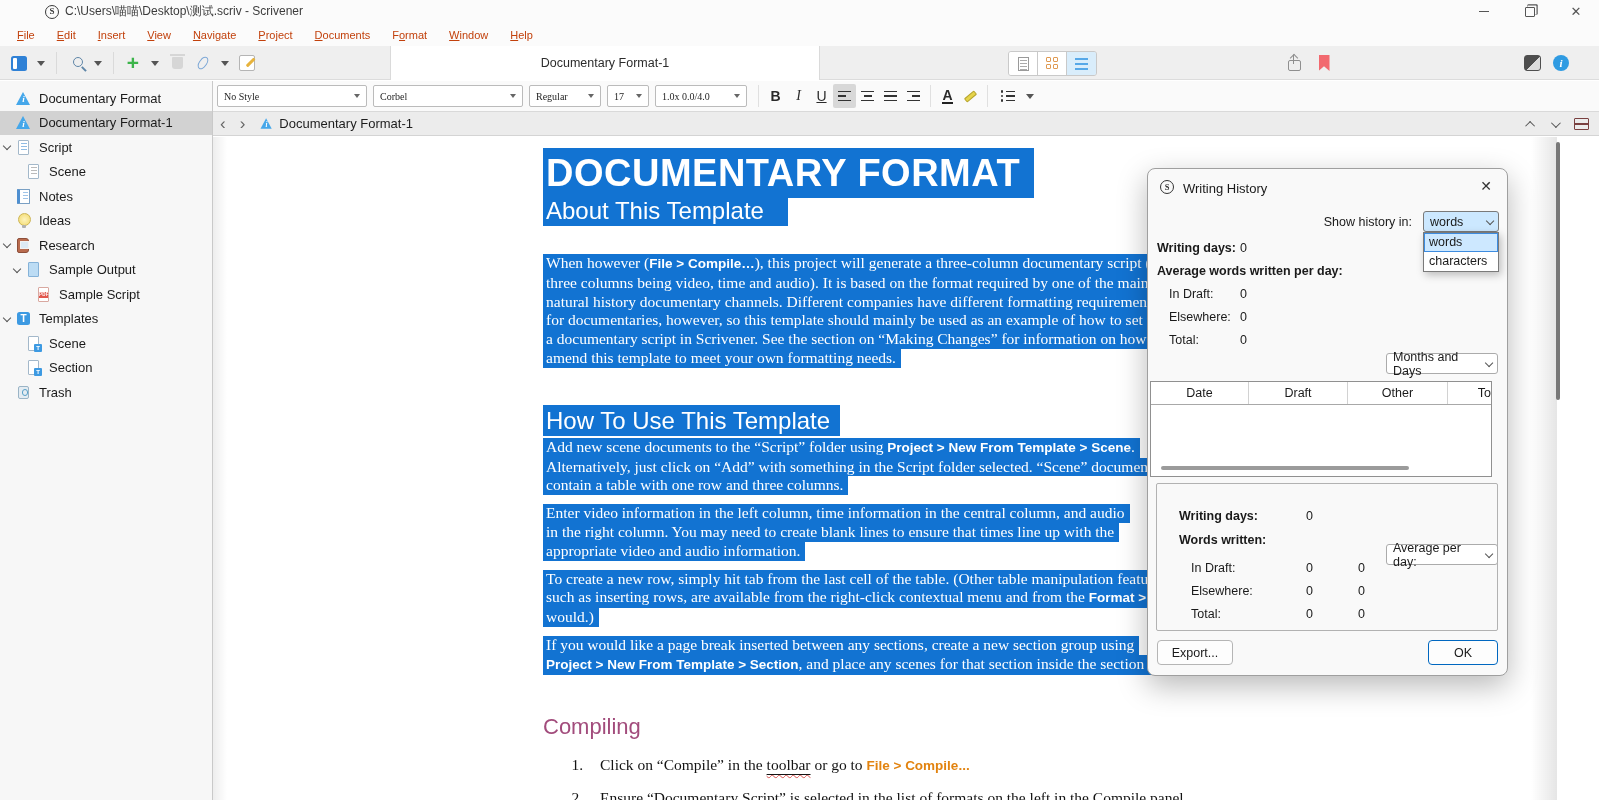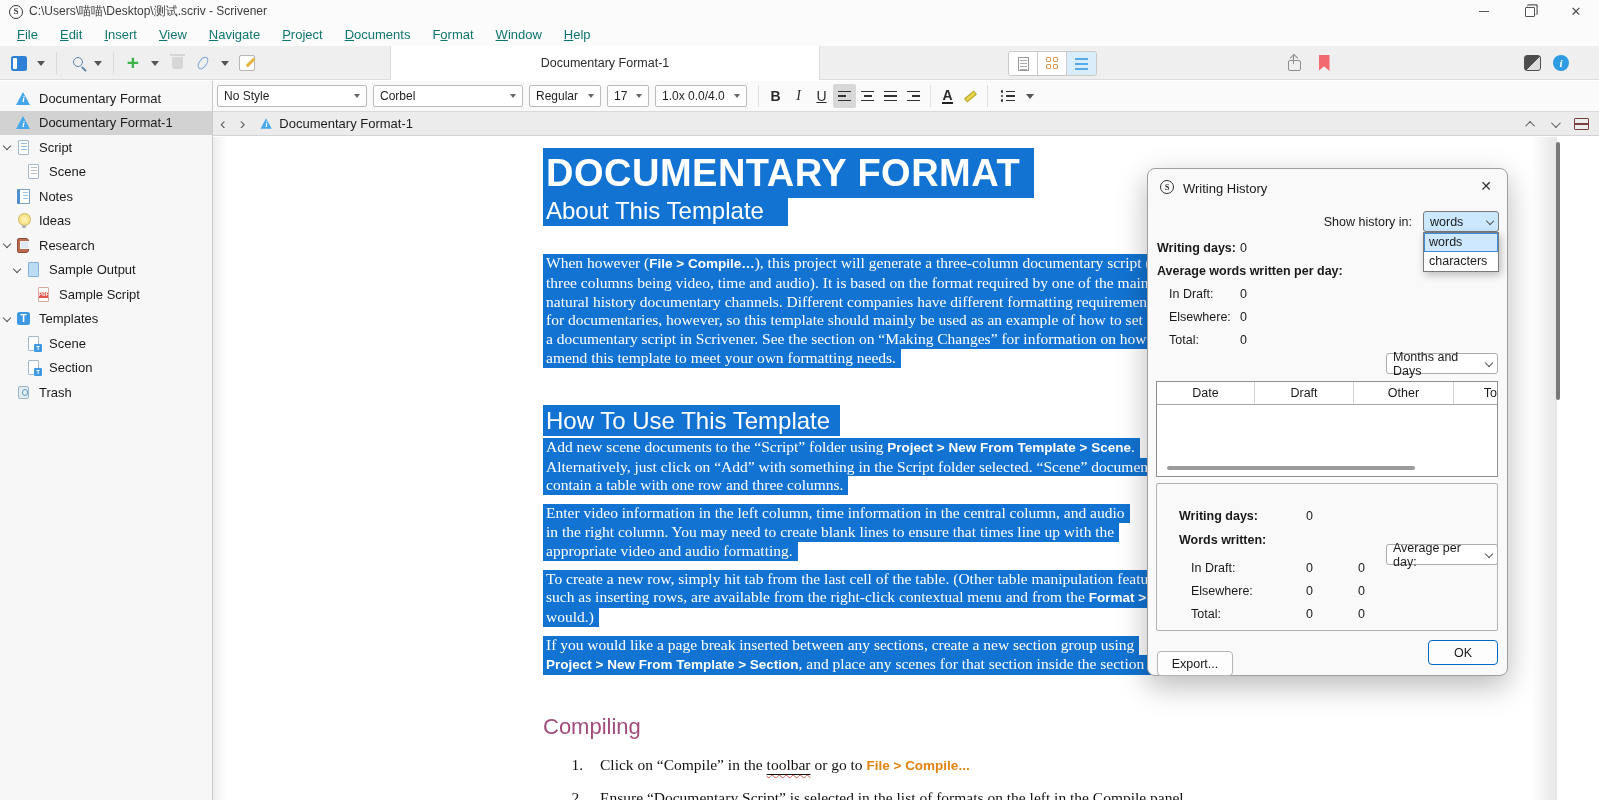--- a/index.html
+++ b/index.html
@@ -2,37 +2,37 @@
 <html><head>
 <meta charset="utf-8">
 <style>
   html,body{margin:0;padding:0;background:#888;}
   *{box-sizing:border-box;}
   .win{position:relative;width:1599px;height:800px;background:#fff;overflow:hidden;
        font-family:"Liberation Sans",sans-serif;color:#222;}
 
   
   .titlebar{position:absolute;left:0;top:0;right:0;height:23px;background:#fbfbfb;
-            display:flex;align-items:center;}
+            display:flex;align-items:center;padding-left:36px;}
   .app-ico{width:14px;height:14px;border:1.4px solid #3a3a3a;border-radius:50%;
            margin:0 6px 0 9px;position:relative;}
   .app-ico::after{content:"S";position:absolute;left:0;right:0;top:0;bottom:0;
            font:bold 9px/11px "Liberation Serif",serif;text-align:center;color:#3a3a3a;}
   .title-text{font-size:12px;color:#3c3c3c;}
   .wctrls{position:absolute;right:0;top:0;height:23px;display:flex;}
   .wbtn{width:46px;height:23px;display:flex;align-items:center;justify-content:center;color:#555;}
   .wmin::after{content:"";width:10px;height:1px;background:#555;}
   .wres::after{content:"";width:8px;height:8px;border:1px solid #555;border-radius:1px;
                box-shadow:2px -2px 0 -0.5px #fbfbfb,2.5px -2.5px 0 0.2px #555;}
   .wclose{font-size:13px;}
 
   
   .menubar{position:absolute;left:0;top:23px;right:0;height:23px;background:#fbfbfb;
            display:flex;align-items:center;padding-left:6px;}
-  .menu-item{font-size:13px;color:#0f766e;padding:0 11px;}
+  .menu-item{font-size:11px;color:#c2410c;padding:0 11px;}
   .menu-item u{text-decoration:underline;}
 
   
   .toolbar{position:absolute;left:0;top:46px;right:0;height:34px;background:#efefef;
            border-bottom:1px solid #dcdcdc;}
   .tb-left{position:absolute;left:0;top:0;width:390px;height:34px;display:flex;
            align-items:center;padding-left:8px;gap:4px;}
   .caret{width:0;height:0;border-left:4px solid transparent;border-right:4px solid transparent;
          border-top:5px solid #555;margin:0 3px;}
   .tbi{width:22px;height:22px;position:relative;display:flex;align-items:center;justify-content:center;}
@@ -71,21 +71,21 @@
   .i-dark{width:17px;height:16px;border-radius:3px;border:1px solid #4f4f4f;
           background:linear-gradient(135deg,#4e4e4e 55%,#ddd 55%);}
   .i-info{width:16px;height:16px;border-radius:50%;background:#2f9be2;color:#fff;
           font:italic bold 11px/16px "Liberation Serif",serif;text-align:center;}
   .tbr-abs{position:absolute;top:5px;display:flex;align-items:center;justify-content:center;width:24px;height:24px;}
 
   
   .formatbar{position:absolute;left:213px;top:81px;right:0;height:31px;background:#fafafa;
              border-bottom:1px solid #d9d9d9;display:flex;align-items:center;padding-left:4px;}
   .fsel{height:22px;background:#fff;border:1px solid #bbb;border-radius:2px;display:flex;
-        align-items:center;font-size:12px;color:#1f1f1f;padding:0 6px;margin-right:6px;position:relative;}
+        align-items:center;font-size:10px;color:#1f1f1f;padding:0 6px;margin-right:6px;position:relative;font-family:Liberation Serif, serif;}
   .fsel .fcaret{margin-left:auto;width:0;height:0;border-left:3.5px solid transparent;
         border-right:3.5px solid transparent;border-top:4.5px solid #666;}
   .fbtn{width:23px;height:24px;display:flex;align-items:center;justify-content:center;
         font-size:14px;color:#2a2a2a;border-radius:2px;}
   .fbtn.on{background:#d8d8d8;}
   .fsep{width:1px;height:22px;background:#e0e0e0;margin:0 5px;}
   .alines{width:13px;height:11px;position:relative;}
   .alines i{position:absolute;height:1.6px;background:#333;left:0;}
   .al-l i:nth-child(1){top:0;width:13px}.al-l i:nth-child(2){top:4.5px;width:8px}.al-l i:nth-child(3){top:9px;width:13px}
   .al-c i:nth-child(1){top:0;width:13px}.al-c i:nth-child(2){top:4.5px;width:8px;left:2.5px}.al-c i:nth-child(3){top:9px;width:13px}
@@ -195,27 +195,27 @@
   .combo .cv{flex:1;}
   .cchev{width:6px;height:6px;border-right:1.3px solid #555;border-bottom:1.3px solid #555;
          transform:rotate(45deg) translateY(-1.5px);flex:0 0 6px;}
   .combo-open{left:275px;top:42px;width:76px;background:#cce8ff;border-color:#7a7a7a;}
   .droplist{left:275px;top:63px;width:76px;background:#fff;border:1px solid #7a7a7a;
             box-shadow:2px 3px 8px rgba(0,0,0,.25);z-index:5;}
   .dd-item{height:19px;line-height:19px;padding-left:5px;}
   .dd-item.hl{background:#cde8ff;box-shadow:inset 0 0 0 1px #3d8ce0;}
   .bold{font-weight:bold;}
   .months-combo{left:238px;top:184px;width:112px;}
-  .wh-table{left:8px;top:212px;width:342px;height:96px;background:#fff;border:1px solid #909090;overflow:hidden;}
+  .wh-table{left:2px;top:212px;width:342px;height:96px;background:#fff;border:1px solid #909090;overflow:hidden;}
   .wh-thead{display:flex;height:23px;border-bottom:1px solid #a8a8a8;}
   .wh-th{border-right:1px solid #d2d2d2;display:flex;align-items:center;justify-content:center;flex:0 0 auto;}
   .wh-th:last-child{border-right:none;}
   .hscroll{position:absolute;left:10px;top:84px;width:248px;height:4px;background:#9b9b9b;border-radius:2px;}
   .groupbox{left:8px;top:314px;width:342px;height:148px;border:1px solid #b2b2b2;border-radius:2px;background:#f9f9f9;}
-  .export-btn{left:9px;top:482px;width:76px;height:25px;background:#fdfdfd;border:1px solid #b5b5b5;
+  .export-btn{left:9px;top:471px;width:76px;height:25px;background:#fdfdfd;border:1px solid #b5b5b5;
               border-radius:4px;display:flex;align-items:center;justify-content:center;}
   .ok-btn{left:280px;top:471px;width:70px;height:25px;background:#fdfdfd;border:1px solid #0067c0;
           border-radius:4px;display:flex;align-items:center;justify-content:center;}
 </style>
 </head>
 <body>
 
 <div class="win">
 
   <div class="titlebar">
@@ -459,21 +459,21 @@
         </div>
         <div class="blk blk-h2">How To Use This Template</div>
         <div class="para">
           <div class="sline"><span>Add new scene documents to the “Script” folder using </span><span class="sg-b">Project &gt; New From Template &gt; Scene</span><span>.</span></div>
           <div class="sline"><span>Alternatively, just click on “Add” with something in the Script folder selected. “Scene” documents</span></div>
           <div class="sline"><span>contain a table with one row and three columns.</span></div>
         </div>
         <div class="para">
           <div class="sline"><span>Enter video information in the left column, time information in the central column, and audio</span></div>
           <div class="sline"><span>in the right column. You may need to create blank lines to ensure that times line up with the</span></div>
-          <div class="sline"><span>appropriate video and audio formatting.</span></div>
+          <div class="sline"><span>appropriate video and audio information.</span></div>
         </div>
         <div class="para">
           <div class="sline"><span>To create a new row, simply hit tab from the last cell of the table. (Other table manipulation features,</span></div>
           <div class="sline"><span>such as inserting rows, are available from the right-click contextual menu and from the </span><span class="sg-b">Format &gt; Table</span></div>
           <div class="sline"><span>would.)</span></div>
         </div>
         <div class="para">
           <div class="sline"><span>If you would like a page break inserted between any sections, create a new section group using</span></div>
           <div class="sline"><span class="sg-b">Project &gt; New From Template &gt; Section</span><span>, and place any scenes for that section inside the section group.</span></div>
         </div>

